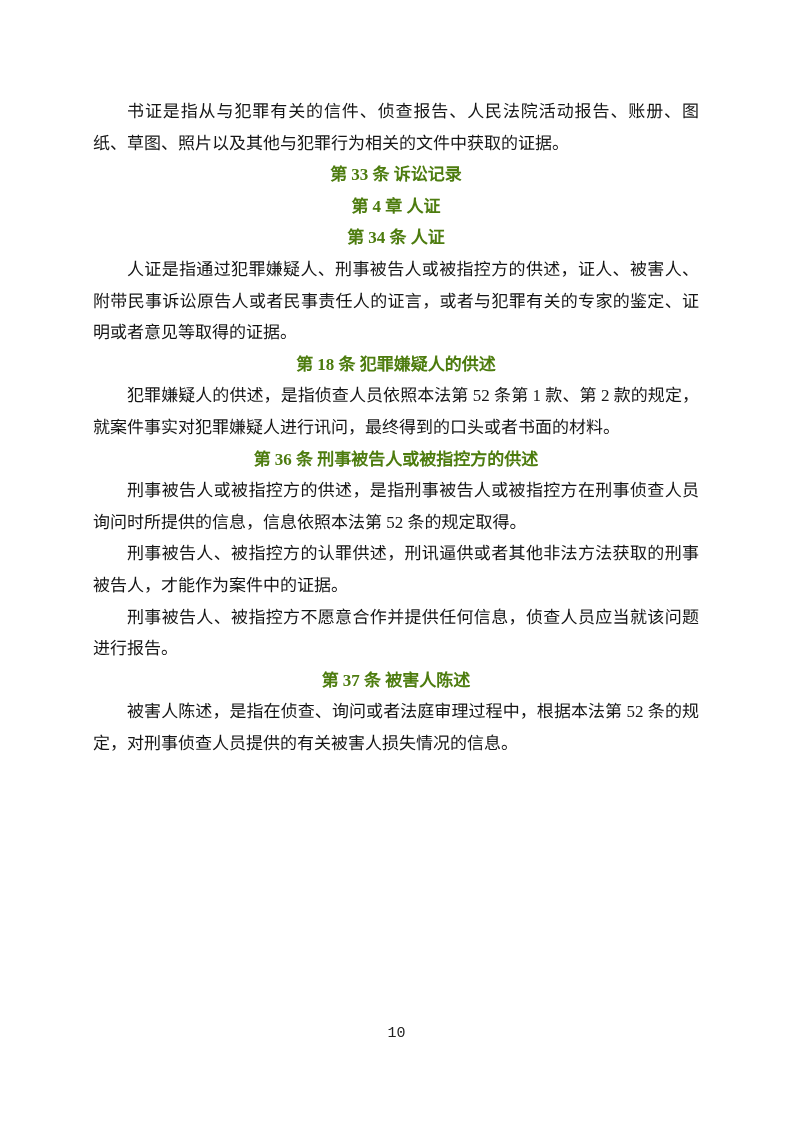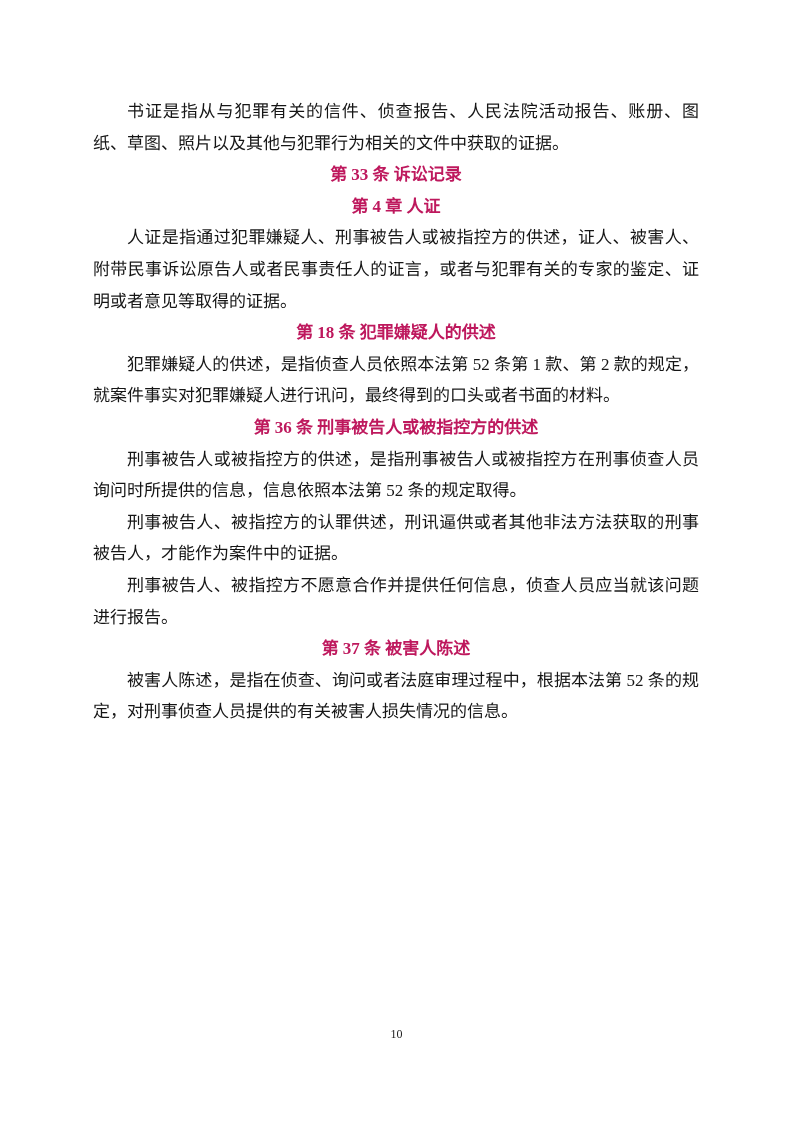--- a/index.html
+++ b/index.html
@@ -30,42 +30,43 @@
     text-justify: inter-character;
     text-indent: 2em;
     word-break: break-all;
   }
   .head {
     margin: 0;
     text-align: center;
     font-weight: 700;
     font-size: 17px;
     line-height: 31.6px;
-    color: #be185d;
+    color: #4d7c0f;
   }
   .page-number {
     position: absolute;
     left: 0;
     top: 1026px;
     width: 100%;
     text-align: center;
-    font-family: Liberation Serif, serif;
-    font-size: 12px;
+    font-family: Liberation Mono, monospace;
+    font-size: 15px;
     line-height: 16px;
     color: #222222;
   }
 </style>
 </head>
 <body>
 
 <div class="page">
   <main class="content">
     <p class="para">书证是指从与犯罪有关的信件、侦查报告、人民法院活动报告、账册、图纸、草图、照片以及其他与犯罪行为相关的文件中获取的证据。</p>
     <h2 class="head">第 33 条 诉讼记录</h2>
     <h2 class="head">第 4 章 人证</h2>
+    <h2 class="head">第 34 条 人证</h2>
     <p class="para">人证是指通过犯罪嫌疑人、刑事被告人或被指控方的供述，证人、被害人、附带民事诉讼原告人或者民事责任人的证言，或者与犯罪有关的专家的鉴定、证明或者意见等取得的证据。</p>
     <h2 class="head">第 18 条 犯罪嫌疑人的供述</h2>
     <p class="para">犯罪嫌疑人的供述，是指侦查人员依照本法第 52 条第 1 款、第 2 款的规定，就案件事实对犯罪嫌疑人进行讯问，最终得到的口头或者书面的材料。</p>
     <h2 class="head">第 36 条 刑事被告人或被指控方的供述</h2>
     <p class="para">刑事被告人或被指控方的供述，是指刑事被告人或被指控方在刑事侦查人员询问时所提供的信息，信息依照本法第 52 条的规定取得。</p>
     <p class="para">刑事被告人、被指控方的认罪供述，刑讯逼供或者其他非法方法获取的刑事被告人，才能作为案件中的证据。</p>
     <p class="para">刑事被告人、被指控方不愿意合作并提供任何信息，侦查人员应当就该问题进行报告。</p>
     <h2 class="head">第 37 条 被害人陈述</h2>
     <p class="para">被害人陈述，是指在侦查、询问或者法庭审理过程中，根据本法第 52 条的规定，对刑事侦查人员提供的有关被害人损失情况的信息。</p>
   </main>

